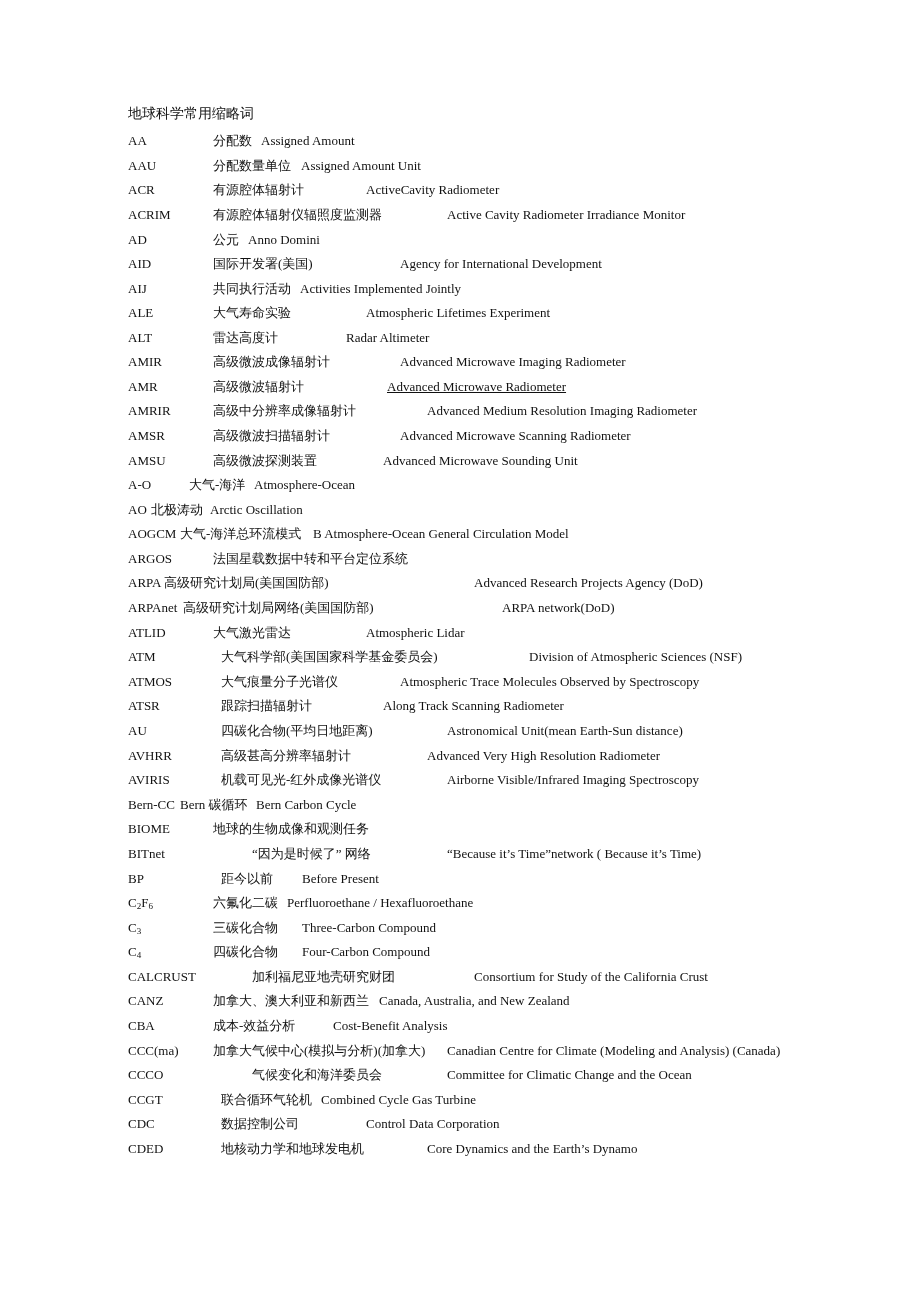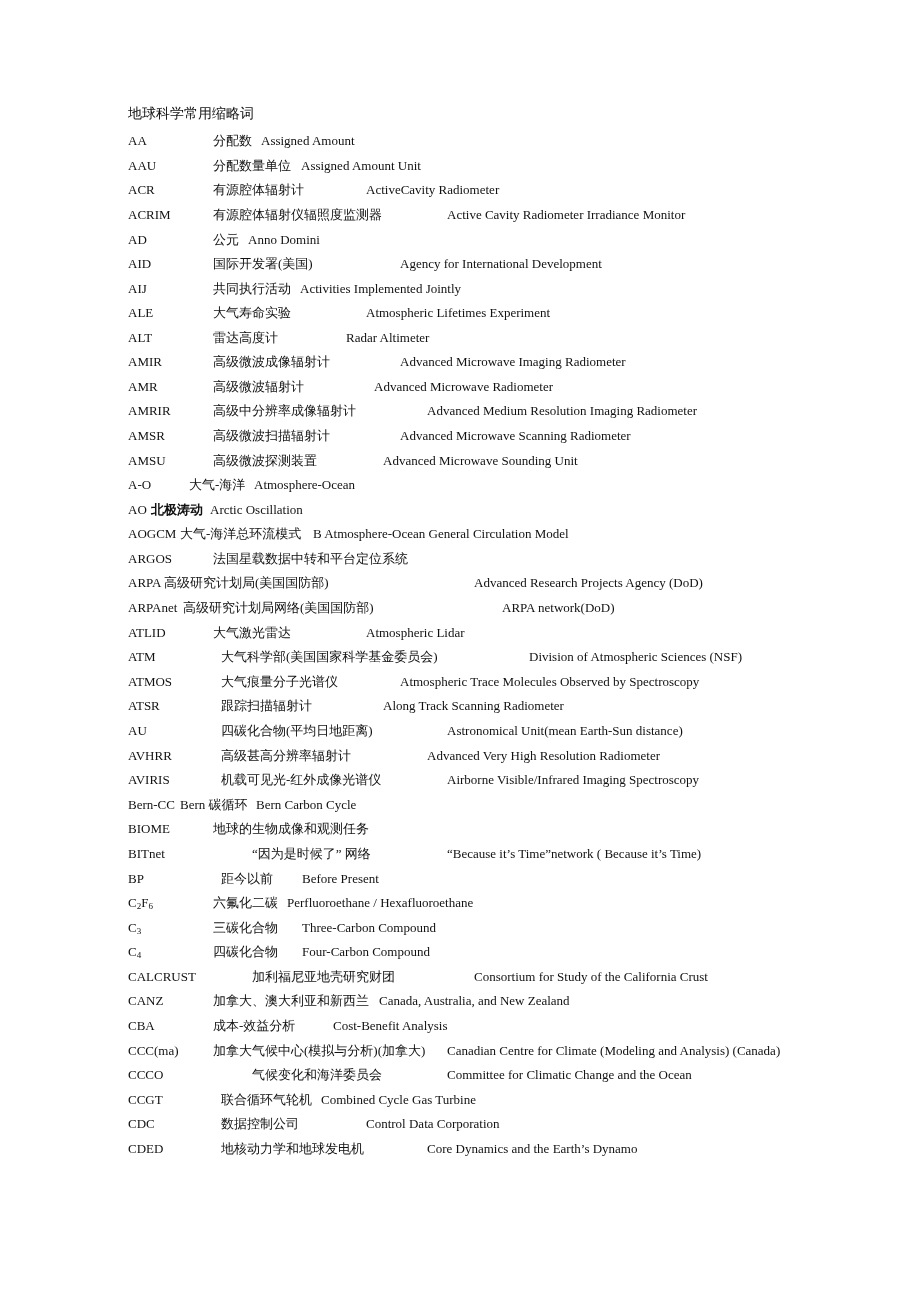--- a/index.html
+++ b/index.html
@@ -64,21 +64,21 @@
         <span style="left: 346px;">Radar Altimeter</span>
       </div>
       <div class="row" style="top: 352px;">
         <span class="abbr">AMIR</span>
         <span style="left: 213px;">高级微波成像辐射计</span>
         <span style="left: 400px;">Advanced Microwave Imaging Radiometer</span>
       </div>
       <div class="row" style="top: 377px;">
         <span class="abbr">AMR</span>
         <span style="left: 213px;">高级微波辐射计</span>
-        <span style="left: 374px;">Advanced Microwave Radiometer</span>
+        <span style="left: 387px; text-decoration: underline;">Advanced Microwave Radiometer</span>
       </div>
       <div class="row" style="top: 401px;">
         <span class="abbr">AMRIR</span>
         <span style="left: 213px;">高级中分辨率成像辐射计</span>
         <span style="left: 427px;">Advanced Medium Resolution Imaging Radiometer</span>
       </div>
       <div class="row" style="top: 426px;">
         <span class="abbr">AMSR</span>
         <span style="left: 213px;">高级微波扫描辐射计</span>
         <span style="left: 400px;">Advanced Microwave Scanning Radiometer</span>
@@ -88,21 +88,21 @@
         <span style="left: 213px;">高级微波探测装置</span>
         <span style="left: 383px;">Advanced Microwave Sounding Unit</span>
       </div>
       <div class="row" style="top: 475px;">
         <span class="abbr">A-O</span>
         <span style="left: 189px;">大气-海洋</span>
         <span style="left: 254px;">Atmosphere-Ocean</span>
       </div>
       <div class="row" style="top: 500px;">
         <span class="abbr">AO</span>
-        <span style="left: 151px; font-weight: bold;">北极涛动</span>
+        <span style="left: 151px;">北极涛动</span>
         <span style="left: 210px;">Arctic Oscillation</span>
       </div>
       <div class="row" style="top: 524px;">
         <span class="abbr">AOGCM</span>
         <span style="left: 180px;">大气-海洋总环流模式</span>
         <span style="left: 313px;">B Atmosphere-Ocean General Circulation Model</span>
       </div>
       <div class="row" style="top: 549px;">
         <span class="abbr">ARGOS</span>
         <span style="left: 213px;">法国星载数据中转和平台定位系统</span>

